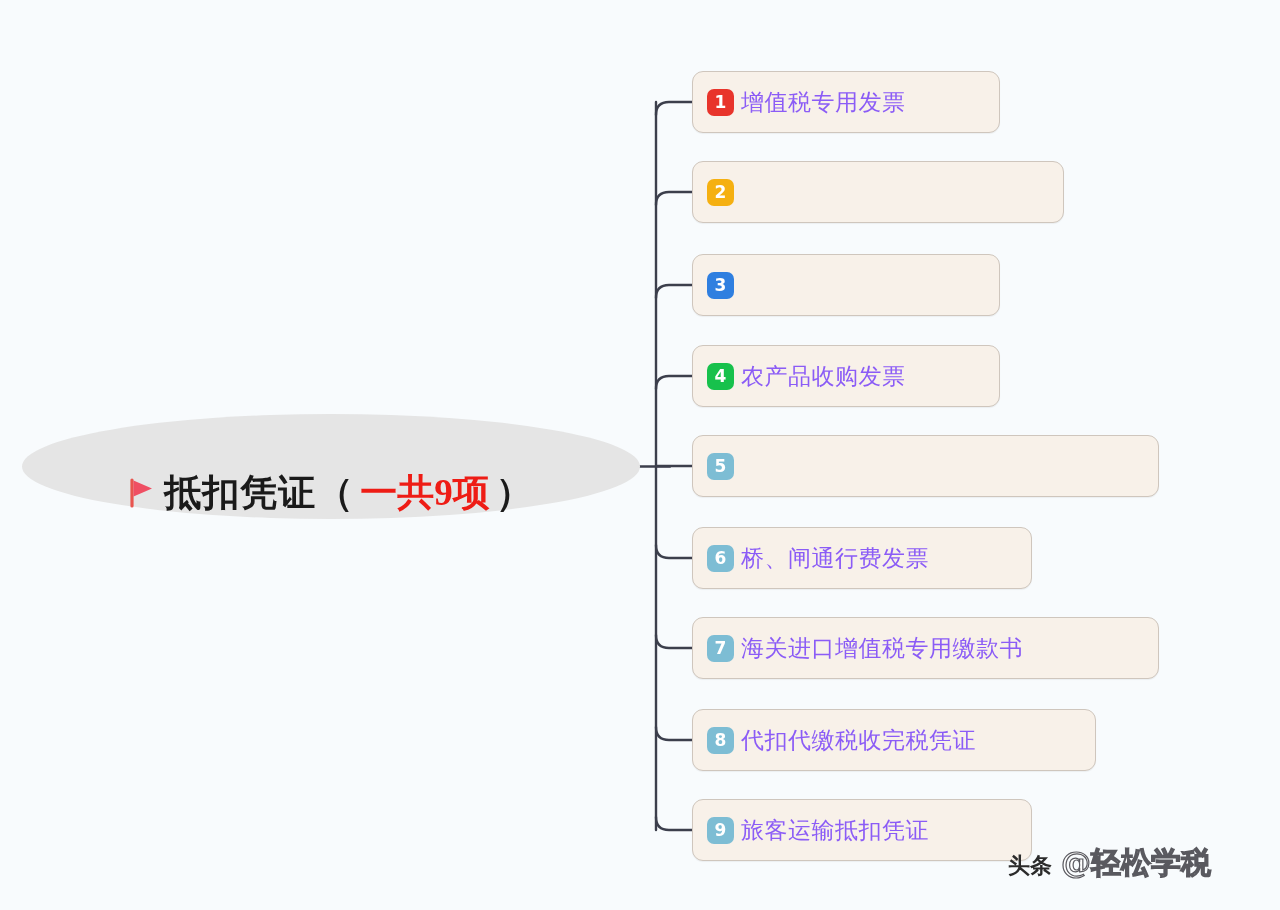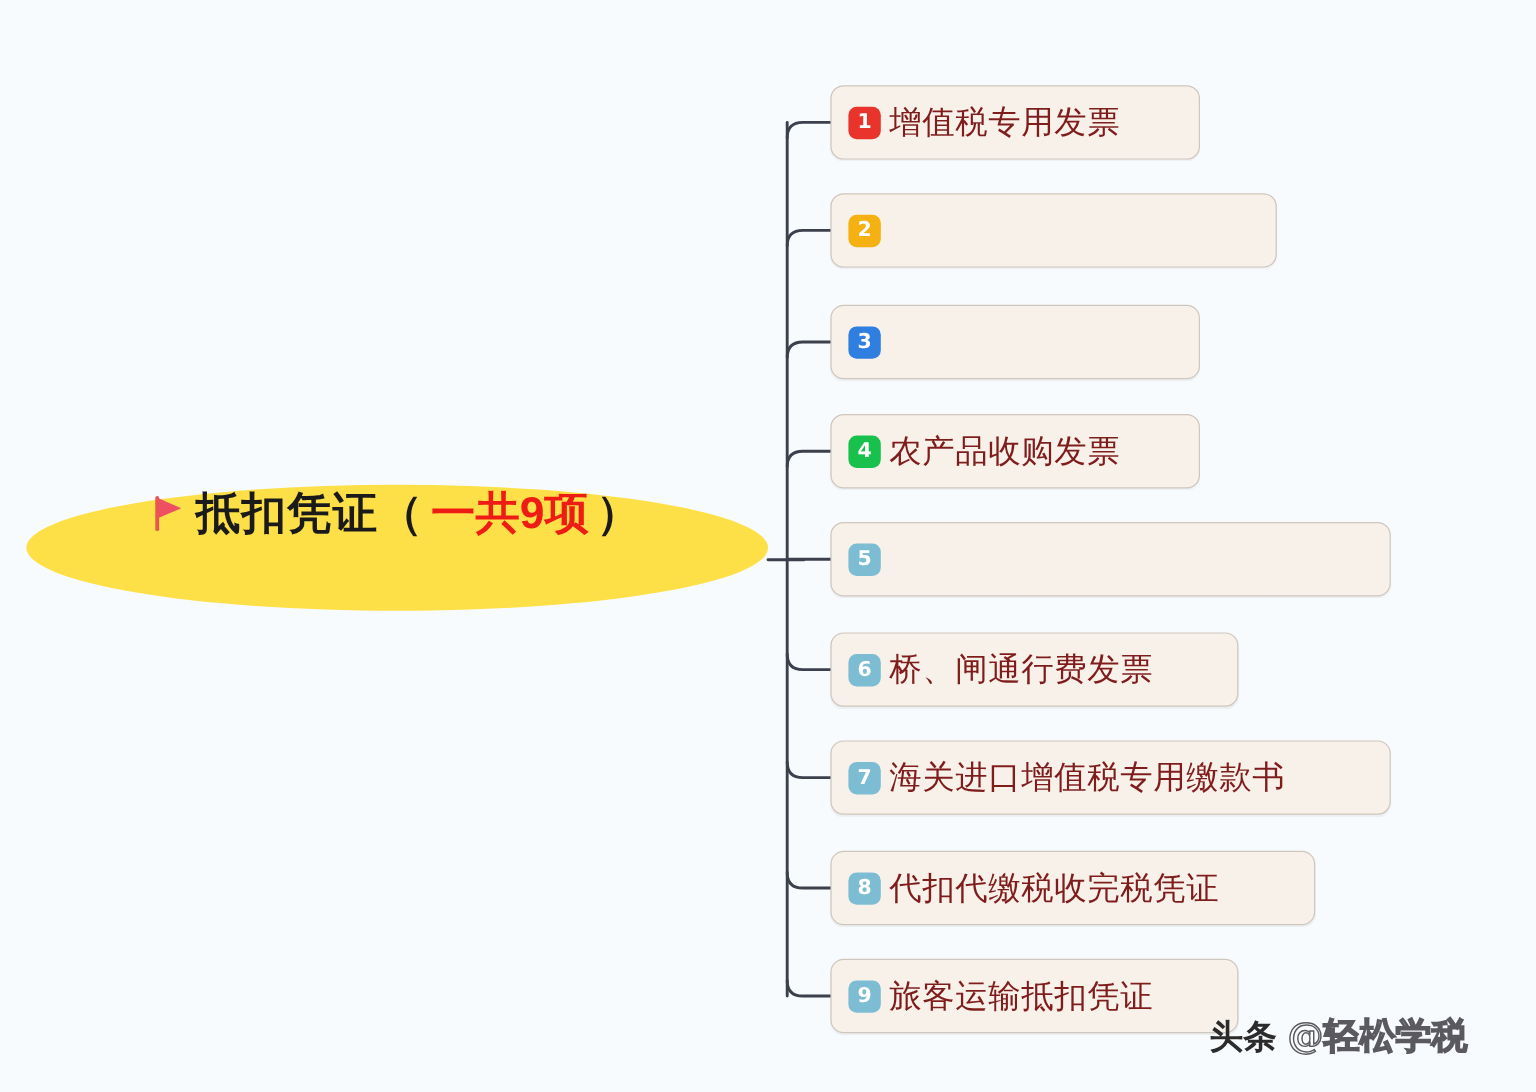--- a/index.html
+++ b/index.html
@@ -26,27 +26,27 @@
     top: 0;
     width: 1280px;
     height: 910px;
     pointer-events: none;
   }
 
   
   .root-node {
     position: absolute;
     left: 22px;
-    top: 404px;
+    top: 414px;
     width: 618px;
     height: 105px;
     border-radius: 50% / 50%;
-    background: #fde047;
-    display: flex;
-    align-items: flex-start;
+    background: #e5e5e5;
+    display: flex;
+    align-items: flex-end;
     justify-content: center;
   }
   .root-inner {
     display: flex;
     align-items: center;
     gap: 6px;
     transform: translateY(-1px);
   }
   .root-flag {
     display: inline-block;
@@ -58,21 +58,21 @@
   .root-flag svg { display: block; }
   .root-label {
     font-family: "DejaVu Serif", "Liberation Serif", serif;
     font-weight: bold;
     font-size: 37px;
     color: #1a1a1a;
     letter-spacing: 1px;
     white-space: nowrap;
   }
   .root-count {
-    font-family: Liberation Sans, sans-serif;
+    font-family: Liberation Serif, serif;
     font-weight: bold;
     font-size: 37px;
     color: #ee1c15;
     white-space: nowrap;
   }
 
   
   .branch-node {
     position: absolute;
     box-sizing: border-box;
@@ -93,39 +93,39 @@
     color: #ffffff;
     font-family: "DejaVu Sans", "Liberation Sans", sans-serif;
     font-weight: bold;
     font-size: 17px;
     line-height: 27px;
     text-align: center;
     margin-right: 7px;
   }
   .node-label {
     font-family: "DejaVu Serif", "Liberation Serif", serif;
-    font-size: 27px;
-    color: #7f1d1d;
+    font-size: 23px;
+    color: #8b5cf6;
     white-space: nowrap;
     letter-spacing: 0.5px;
   }
 
   
   .watermark {
     position: absolute;
     left: 1008px;
     top: 843px;
     display: flex;
     align-items: baseline;
     gap: 9px;
     white-space: nowrap;
   }
   .watermark-brand {
     font-family: "DejaVu Serif", "Liberation Serif", serif;
-    font-size: 28px;
+    font-size: 22px;
     font-weight: bold;
     color: #2b2b2b;
   }
   .watermark-handle {
     font-family: "DejaVu Serif", "Liberation Serif", serif;
     font-size: 30px;
     font-weight: bold;
     color: #ffffff;
     -webkit-text-stroke: 1.2px #59595f;
     text-shadow: 0 1px 0 rgba(255,255,255,0.8);

